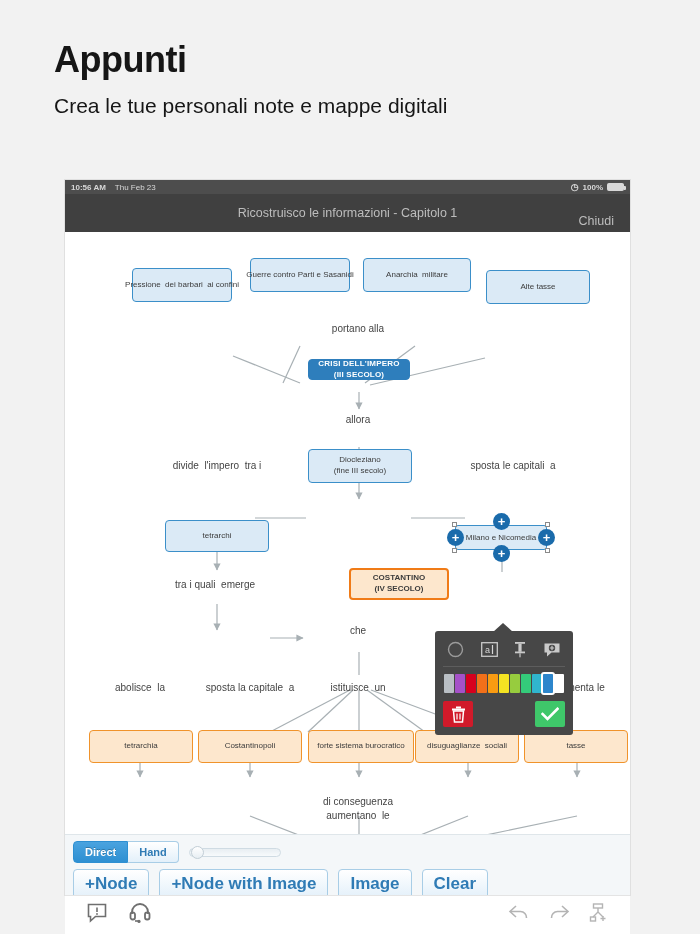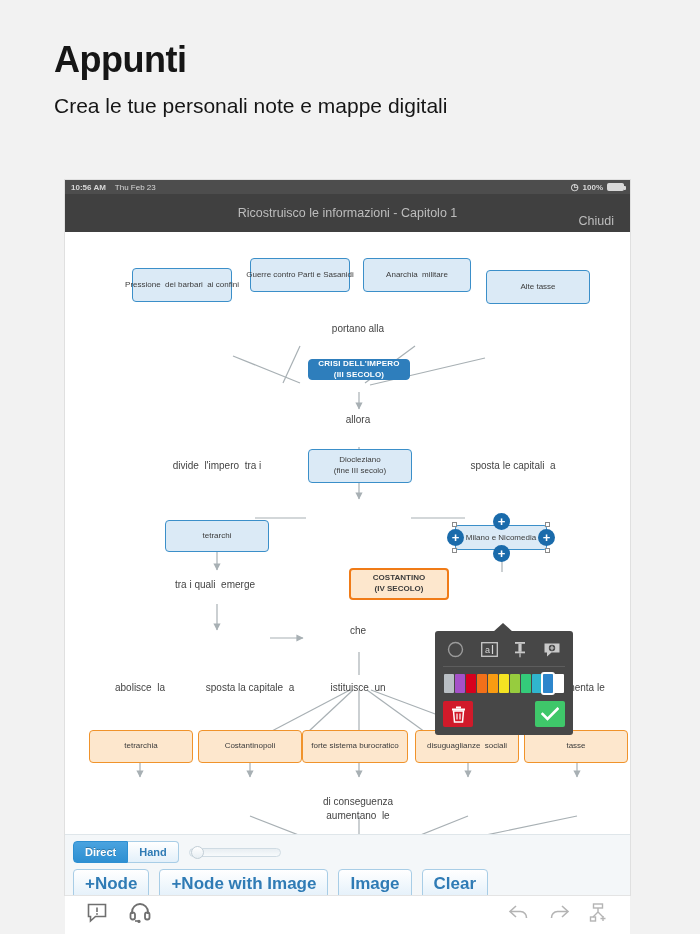--- a/index.html
+++ b/index.html
@@ -271,21 +271,21 @@
         </div>
         <div class="node orangebold" style="left: 240px; top: 336px; width: 100px; height: 32px; margin-left: 44px;">
           <span>COSTANTINO<br>(IV&nbsp;SECOLO)</span>
         </div>
         <div class="node orange" style="left: 24px; top: 498px; width: 104px; height: 33px;">
           <span>tetrarchia</span>
         </div>
         <div class="node orange" style="left: 133px; top: 498px; width: 104px; height: 33px;">
           <span>Costantinopoli</span>
         </div>
-        <div class="node orange" style="left: 237px; top: 498px; width: 106px; height: 33px;">
+        <div class="node orange" style="left: 243px; top: 498px; width: 106px; height: 33px;">
           <span>forte&nbsp;sistema&nbsp;burocratico</span>
         </div>
         <div class="node orange" style="left: 350px; top: 498px; width: 104px; height: 33px;">
           <span>disuguaglianze&nbsp;&nbsp;sociali</span>
         </div>
         <div class="node orange" style="left: 459px; top: 498px; width: 104px; height: 33px;">
           <span>tasse</span>
         </div>
       </div>
     <div id="label-layer">

